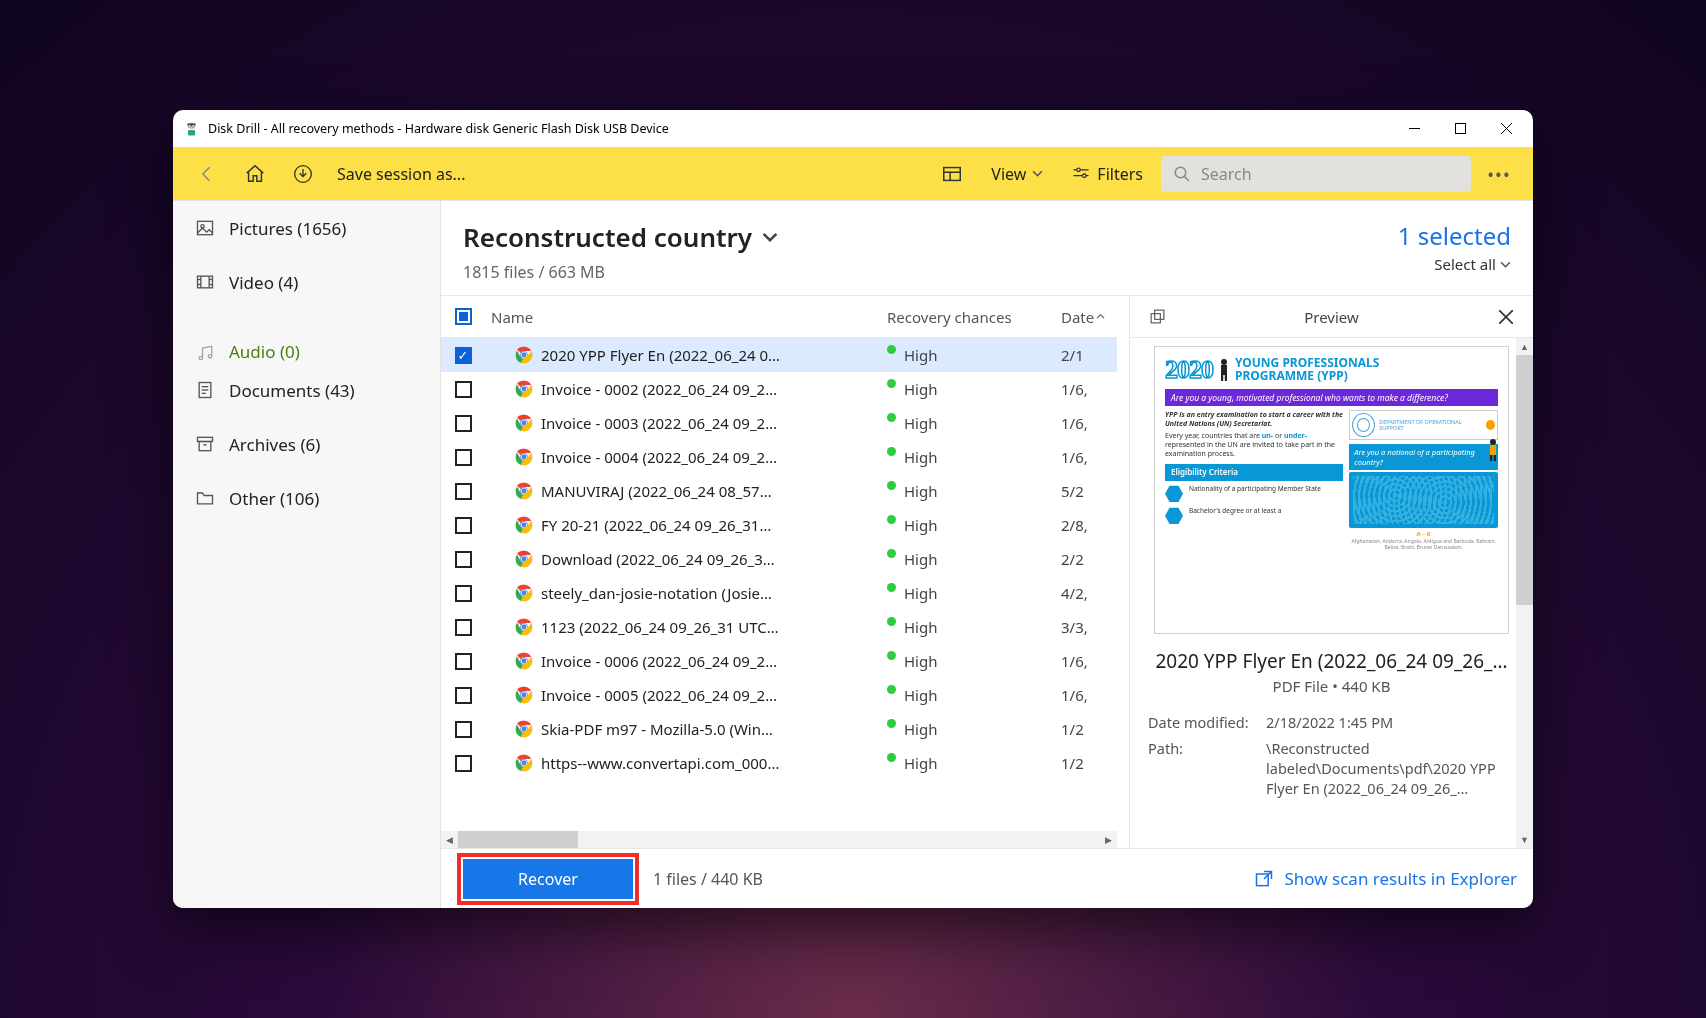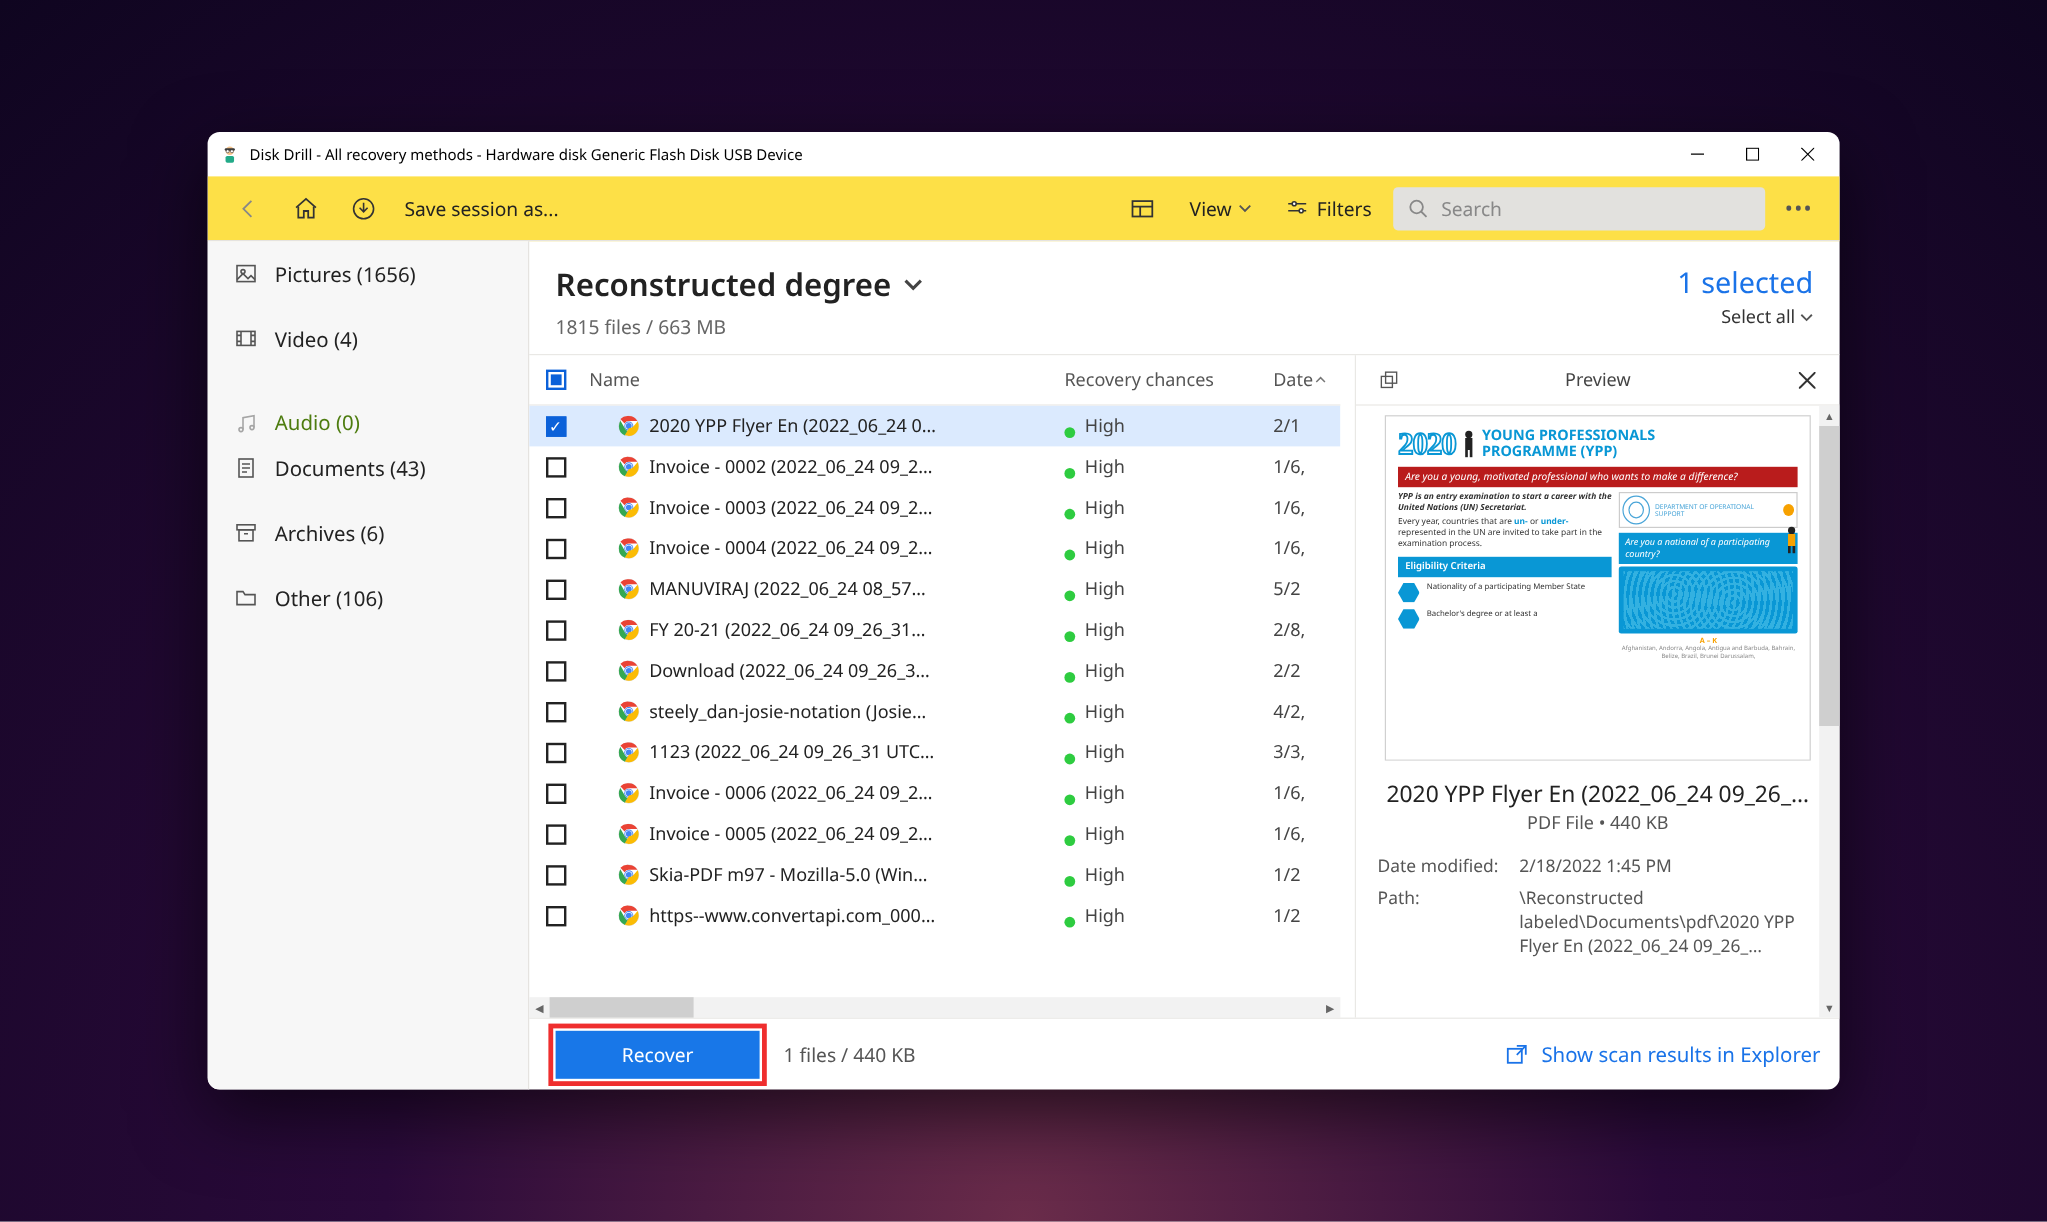--- a/index.html
+++ b/index.html
@@ -44,21 +44,21 @@
 .tri-check .inner { width: 9px; height: 9px; background: #0b61d9; }
 .rows { flex: 1; overflow: hidden; position: relative; }
 .row { height: 34px; display: flex; align-items: center; font-size: 15px; color: #222; }
 .row.sel { background: #dbeafe; }
 .r-check { width: 44px; display: flex; justify-content: center; }
 .cbox { width: 17px; height: 17px; border: 2px solid #222; display: inline-flex; align-items: center; justify-content: center; }
 .cbox.checked { background: #0b61d9; border-color: #0b61d9; color: #fff; font-size: 13px; }
 .r-icon-spacer { width: 56px; display: flex; justify-content: flex-end; padding-right: 8px; }
 .chrome-icon { width: 18px; height: 18px; }
 .r-name { flex: 1; white-space: nowrap; overflow: hidden; text-overflow: ellipsis; padding-right: 10px; }
-.r-rec { width: 174px; display: flex; align-items: flex-end; gap: 8px; color: #444; }
+.r-rec { width: 174px; display: flex; align-items: flex-start; gap: 8px; color: #444; }
 .dot-green { width: 9px; height: 9px; border-radius: 50%; background: #2ecc40; }
 .r-date { width: 56px; color: #444; white-space: nowrap; overflow: hidden; }
 .hscroll { height: 17px; background: #f2f2f2; display: flex; align-items: center; }
 .hscroll .arrow { width: 17px; height: 17px; display: flex; align-items: center; justify-content: center; font-size: 9px; color: #666; }
 .hscroll .track { flex: 1; position: relative; height: 17px; }
 .hscroll .thumb { position: absolute; left: 0; top: 0; width: 120px; height: 17px; background: #cfcfcf; }
 .preview-panel { width: 404px; border-left: 1px solid #e9e8e5; display: flex; flex-direction: column; position: relative; }
 .pv-head { height: 42px; border-bottom: 1px solid #e9e8e5; display: flex; align-items: center; padding: 0 14px; font-size: 15px; color: #444; }
 .pv-head .pv-title { flex: 1; text-align: center; }
 .pv-icon-btn { width: 26px; height: 26px; display: flex; align-items: center; justify-content: center; cursor: pointer; color: #555; }
@@ -77,21 +77,21 @@
 .footer { height: 60px; border-top: 1px solid #e9e8e5; display: flex; align-items: center; padding: 0 16px; }
 .recover-wrap { border: 4px solid #ef2e2e; padding: 2px; }
 .recover-btn { width: 170px; height: 40px; background: #1877E8; color: #fff; font-size: 16px; display: flex; align-items: center; justify-content: center; cursor: pointer; }
 .footer-info { margin-left: 14px; font-size: 16px; color: #555; }
 .footer-spacer { flex: 1; }
 .footer-link { display: flex; align-items: center; gap: 10px; color: #1a73e8; font-size: 17px; cursor: pointer; }
 
 .doc-title { display: flex; align-items: center; gap: 4px; margin-bottom: 4px; }
 .doc-year { font-size: 26px; font-weight: 700; color: #0997d5; letter-spacing: -1px; font-family: Georgia, serif; display:inline-block; -webkit-text-stroke: 1.5px #0997d5; -webkit-text-fill-color: #fff; }
 .doc-ypp { font-size: 12px; font-weight: 700; color: #0997d5; line-height: 1.05; }
-.doc-bar { background: #b91c1c; color: #fff; font-style: italic; font-size: 8.5px; padding: 3px 6px; margin-bottom: 4px; }
+.doc-bar { background: #6d28d9; color: #fff; font-style: italic; font-size: 8.5px; padding: 3px 6px; margin-bottom: 4px; }
 .doc-cols { display: flex; gap: 6px; }
 .doc-col-l { flex: 1.2; font-size: 7px; line-height: 1.3; }
 .doc-col-r { flex: 1; }
 .doc-box-blue { background: #0997d5; color: #fff; font-size: 7.5px; padding: 3px 5px; font-style: italic; margin-top: 4px; margin-bottom: 2px; }
 .doc-elig-bar { background: #0997d5; color: #fff; font-size: 8px; font-weight: 600; padding: 3px 6px; margin-top: 6px; }
 .doc-elig-row { display: flex; gap: 6px; margin-top: 4px; }
 .doc-hex { width: 18px; height: 18px; background: #0997d5; clip-path: polygon(25% 5%, 75% 5%, 100% 50%, 75% 95%, 25% 95%, 0% 50%); flex-shrink: 0; }
 .doc-map { background: linear-gradient(#0997d5,#0997d5); height: 56px; border-radius: 2px; position: relative; overflow: hidden; }
 .doc-map::after { content:""; position:absolute; inset:4px; background: repeating-radial-gradient(circle at 30% 40%, #4fc3ea 0 2px, transparent 2px 5px), repeating-radial-gradient(circle at 65% 55%, #4fc3ea 0 2px, transparent 2px 5px); opacity:0.6; }
 .un-emblem { width:24px;height:24px;border:1.5px solid #49a5d8;border-radius:50%;position:relative;display:inline-block;vertical-align:middle; }
@@ -237,21 +237,21 @@
             <path d="M3 6h6l2 3h10v10H3z"></path>
           </svg>
         <span>Other (106)</span>
       </div>
     </div>
 
     <div class="main">
       <div class="main-header">
         <div class="mh-left">
           <div class="mh-title">
-            <span>Reconstructed degree</span>
+            <span>Reconstructed country</span>
             <svg width="16" height="16" viewBox="0 0 10 10">
                 <path d="M1 3l4 4 4-4" fill="none" stroke="#444" stroke-width="1.6"></path>
               </svg>
           </div>
           <div class="mh-sub">1815 files / 663 MB</div>
         </div>
         <div class="mh-right">
           <div class="sel-count">1 selected</div>
           <div class="select-all">
             <span>Select all</span>

